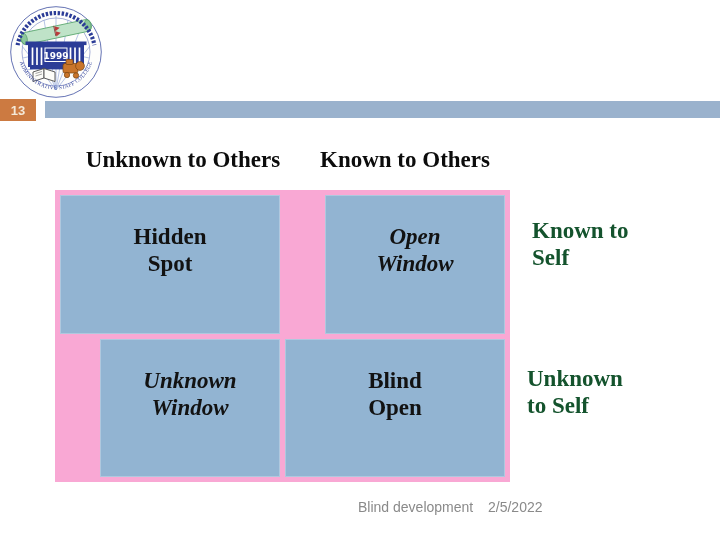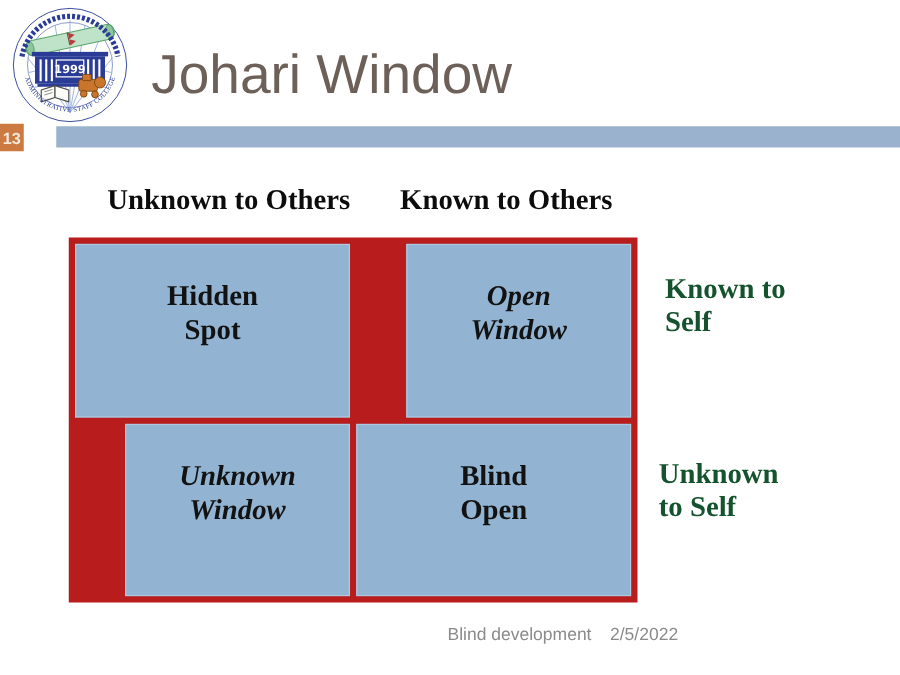--- a/index.html
+++ b/index.html
@@ -7,35 +7,35 @@
     position:relative;width:720px;height:540px;background:#ffffff;
     font-family:"Liberation Sans",sans-serif;overflow:hidden;
   }
   .logo{position:absolute;left:8px;top:4px;}
   .title{
     position:absolute;left:121px;top:35px;
     font-family:"Liberation Sans",sans-serif;
     font-size:44px;font-weight:400;color:#6D6058;letter-spacing:0px;white-space:nowrap;
   }
   .page-box{
-    position:absolute;left:0;top:99px;width:19px;height:22px;background:#CC7A41;
+    position:absolute;left:0;top:99px;width:36px;height:22px;background:#CC7A41;
     display:flex;align-items:center;justify-content:center;
     color:#F4E9D8;font-size:13px;font-weight:bold;
   }
   .accent-bar{position:absolute;left:45px;top:101px;width:675px;height:17px;background:#9AB2CD;}
   .col-header{
     position:absolute;top:147px;transform:translateX(-50%);
     font-family:"Liberation Serif",serif;font-weight:bold;font-size:23px;color:#0c0c0c;
     white-space:nowrap;
   }
   .col-header.left{left:183px;}
   .col-header.right{left:405px;}
   .grid{
     position:absolute;left:55px;top:190px;width:455px;height:292px;
-    background:#b91c1c;box-sizing:border-box;padding:5px;
+    background:#f9a8d4;box-sizing:border-box;padding:5px;
     display:grid;grid-template-columns:1fr 1fr;grid-template-rows:1fr 1fr;gap:5px;
   }
   .cell{
     background:#92B4D2;box-shadow:inset 0 0 0 1px #AFC8DE;
     font-family:"Liberation Serif",serif;font-weight:bold;font-size:23px;color:#121212;
     text-align:center;padding-top:28px;box-sizing:border-box;
     white-space:pre-line;line-height:1.18;
   }
   .cell.italic{font-style:italic;margin-left:40px;}
   .side-label{
@@ -116,21 +116,20 @@
     <path d="M 9.6 41.2 A 39 39 0 0 1 86.4 41.2" fill="none" stroke="#2B3C97" stroke-width="4.2" stroke-dasharray="2.4 1.6"></path>
 
     <defs>
         <path id="arc-bottom" d="M 11 54 A 37.5 37.5 0 0 0 85 54"></path>
       </defs>
     <text font-size="5.4" fill="#2B3C97" font-family="'Liberation Serif',serif" letter-spacing="0.3">
       <textPath href="#arc-bottom" startOffset="50%" text-anchor="middle">ADMINISTRATIVE STAFF COLLEGE</textPath>
     </text>
   </svg>
 
-  <div class="title">Johari Window</div>
 
   <div class="page-box">
     <span>13</span>
   </div>
   <div class="accent-bar"></div>
 
   <div class="col-header right">Known to Others</div>
   <div class="col-header left">Unknown to Others</div>
 
   <div class="grid">

